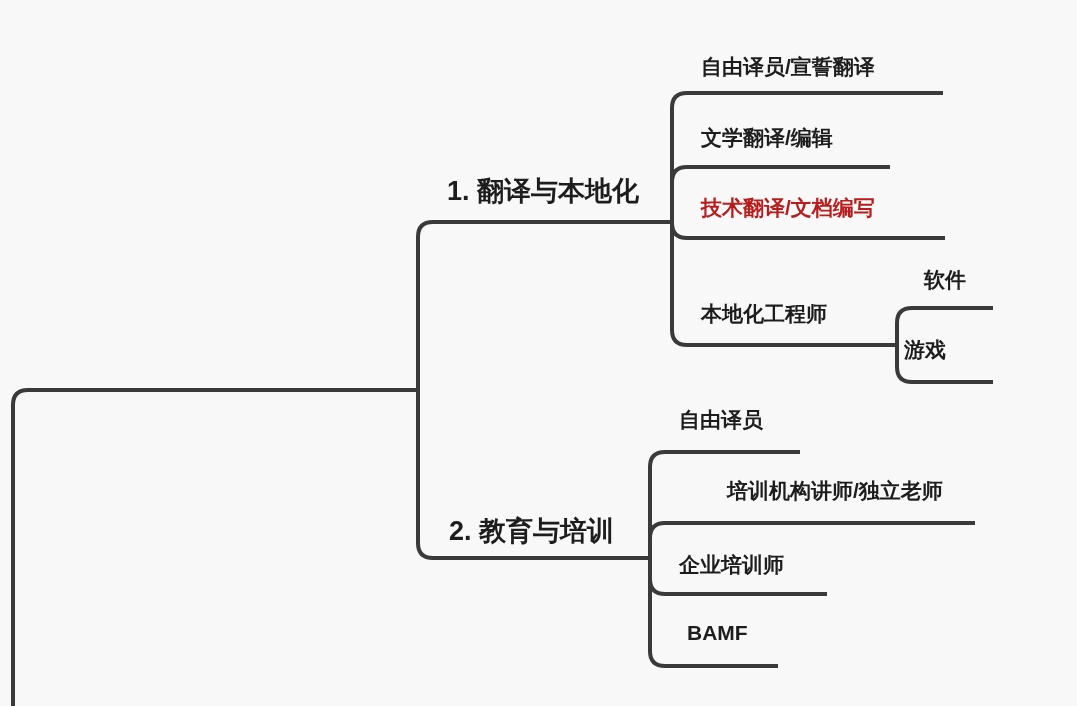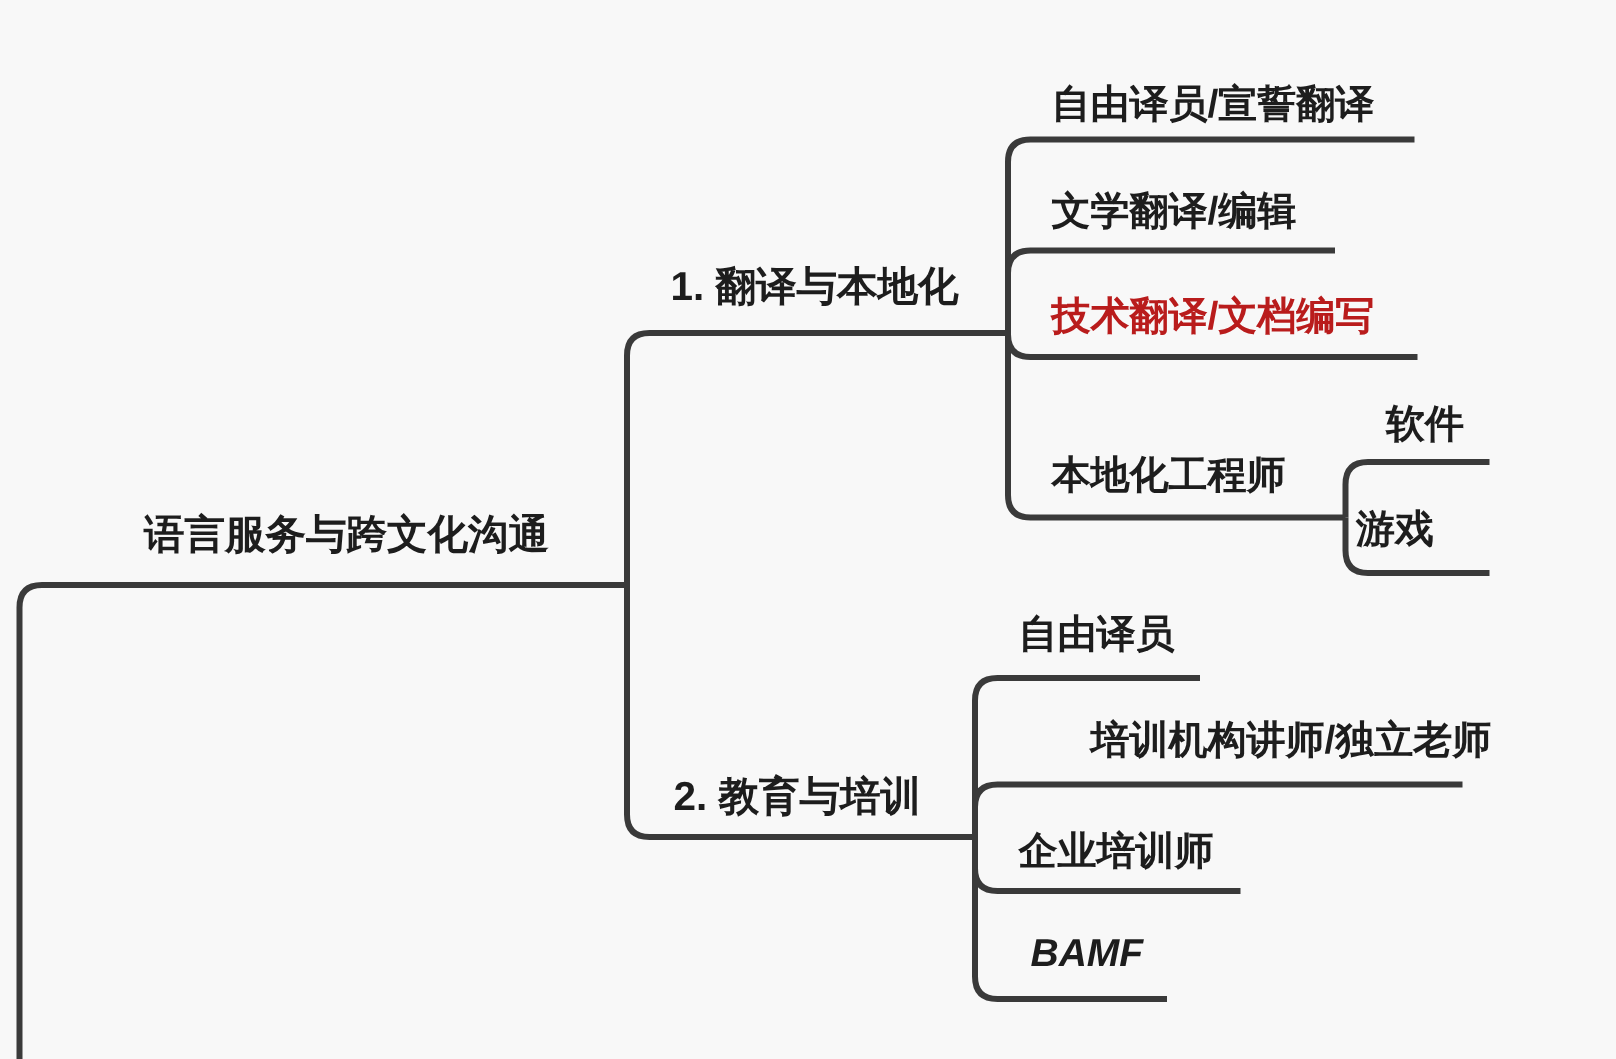--- a/index.html
+++ b/index.html
@@ -24,35 +24,35 @@
   }
   .label {
     position: absolute;
     font-weight: 700;
     line-height: 1;
     white-space: nowrap;
     cursor: default;
   }
   .sz-root   { font-size: 27px; }
   .sz-topic  { font-size: 27px; }
-  .sz-sub    { font-size: 26px; }
+  .sz-sub    { font-size: 21px; }
   
   .n-root { left: 96px;  top: 343px; }
   .n-t1   { left: 447px; top: 178px; }
   .n-t2   { left: 449px; top: 518px; }
   .n-c1   { left: 701px; top: 56px;  }
   .n-c2   { left: 701px; top: 127px; }
   .n-c3   { left: 701px; top: 197px; }
   .n-c4   { left: 701px; top: 303px; }
   .n-c4a  { left: 924px; top: 269px; }
   .n-c4b  { left: 904px; top: 339px; }
   .n-d1   { left: 679px; top: 409px; }
   .n-d2   { left: 679px; top: 480px; }
   .n-d3   { left: 679px; top: 554px; }
-  .n-d4   { left: 687px; top: 622px; font-style: italic; }
+  .n-d4   { left: 687px; top: 622px; }
 </style>
 </head>
 <body>
 
 <div id="canvas" style="background: rgb(248, 248, 248);">
 
   <svg id="edges" viewBox="0 0 1077 706" xmlns="http://www.w3.org/2000/svg">
     <g style="stroke: rgb(58, 58, 58);">
 
       <path d="M 13 706 L 13 405 Q 13 390 28 390 L 418 390"></path>
@@ -69,21 +69,20 @@
       <path d="M 897 345 L 897 323 Q 897 308 912 308 L 993 308"></path>
       <path d="M 897 345 L 897 367 Q 897 382 912 382 L 993 382"></path>
 
       <path d="M 650 558 L 650 467 Q 650 452 665 452 L 800 452"></path>
       <path d="M 650 558 L 650 538 Q 650 523 665 523 L 975 523"></path>
       <path d="M 650 558 L 650 579 Q 650 594 665 594 L 827 594"></path>
       <path d="M 650 558 L 650 651 Q 650 666 665 666 L 778 666"></path>
     </g>
   </svg>
 
-  <div class="label sz-root n-root" style="color: rgb(29, 29, 29);">语言服务与跨文化沟通</div>
 
   <div class="label sz-topic n-t1" style="color: rgb(29, 29, 29);">1. 翻译与本地化</div>
 
   <div class="label sz-topic n-t2" style="color: rgb(29, 29, 29);">2. 教育与培训</div>
 
   <div class="label sz-sub n-c1" style="color: rgb(29, 29, 29);">自由译员/宣誓翻译</div>
 
   <div class="label sz-sub n-c2" style="color: rgb(29, 29, 29);">文学翻译/编辑</div>
 
   <div class="label sz-sub n-c3" style="color: #b91c1c;">技术翻译/文档编写</div>

